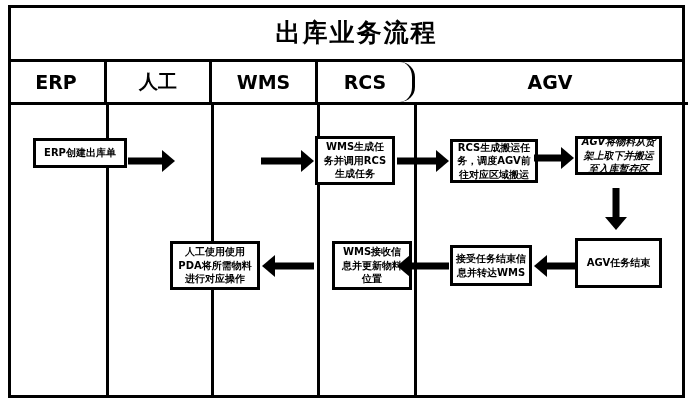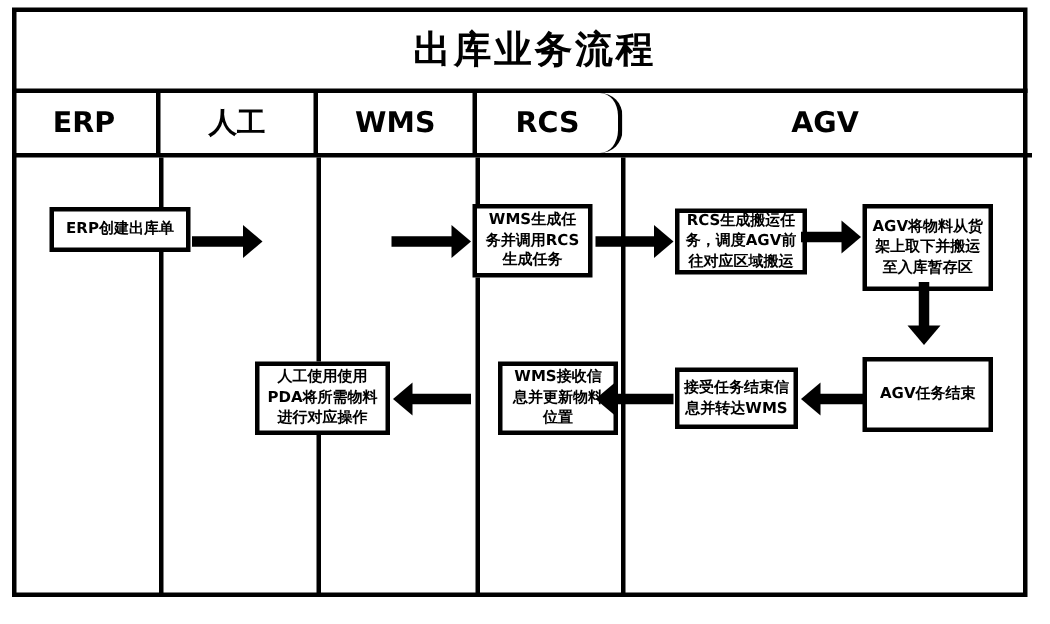--- a/index.html
+++ b/index.html
@@ -111,21 +111,21 @@
     line-height: 1.35;
     padding: 2px 3px;
     z-index: 3;
   }
 
   
   .n-erp      { left: 33px;  top: 138px; width: 94px; height: 30px; }
   .n-manual1  { left: 176px; top: 137px; width: 83px; height: 46px; }
   .n-wms1     { left: 315px; top: 136px; width: 80px; height: 49px; }
   .n-rcs1     { left: 450px; top: 139px; width: 88px; height: 44px; }
-  .n-agv1     { left: 575px; top: 136px; width: 87px; height: 58px; }
+  .n-agv1     { left: 575px; top: 136px; width: 87px; height: 39px; font-style: italic; }
 
   
   .n-manual2  { left: 170px; top: 241px; width: 90px; height: 49px; }
   .n-wms2     { left: 332px; top: 241px; width: 80px; height: 49px; }
   .n-rcs2     { left: 450px; top: 245px; width: 82px; height: 41px; }
   .n-agv2     { left: 575px; top: 238px; width: 87px; height: 50px; }
 
   
   .arrow { position: absolute; z-index: 4; }
 

